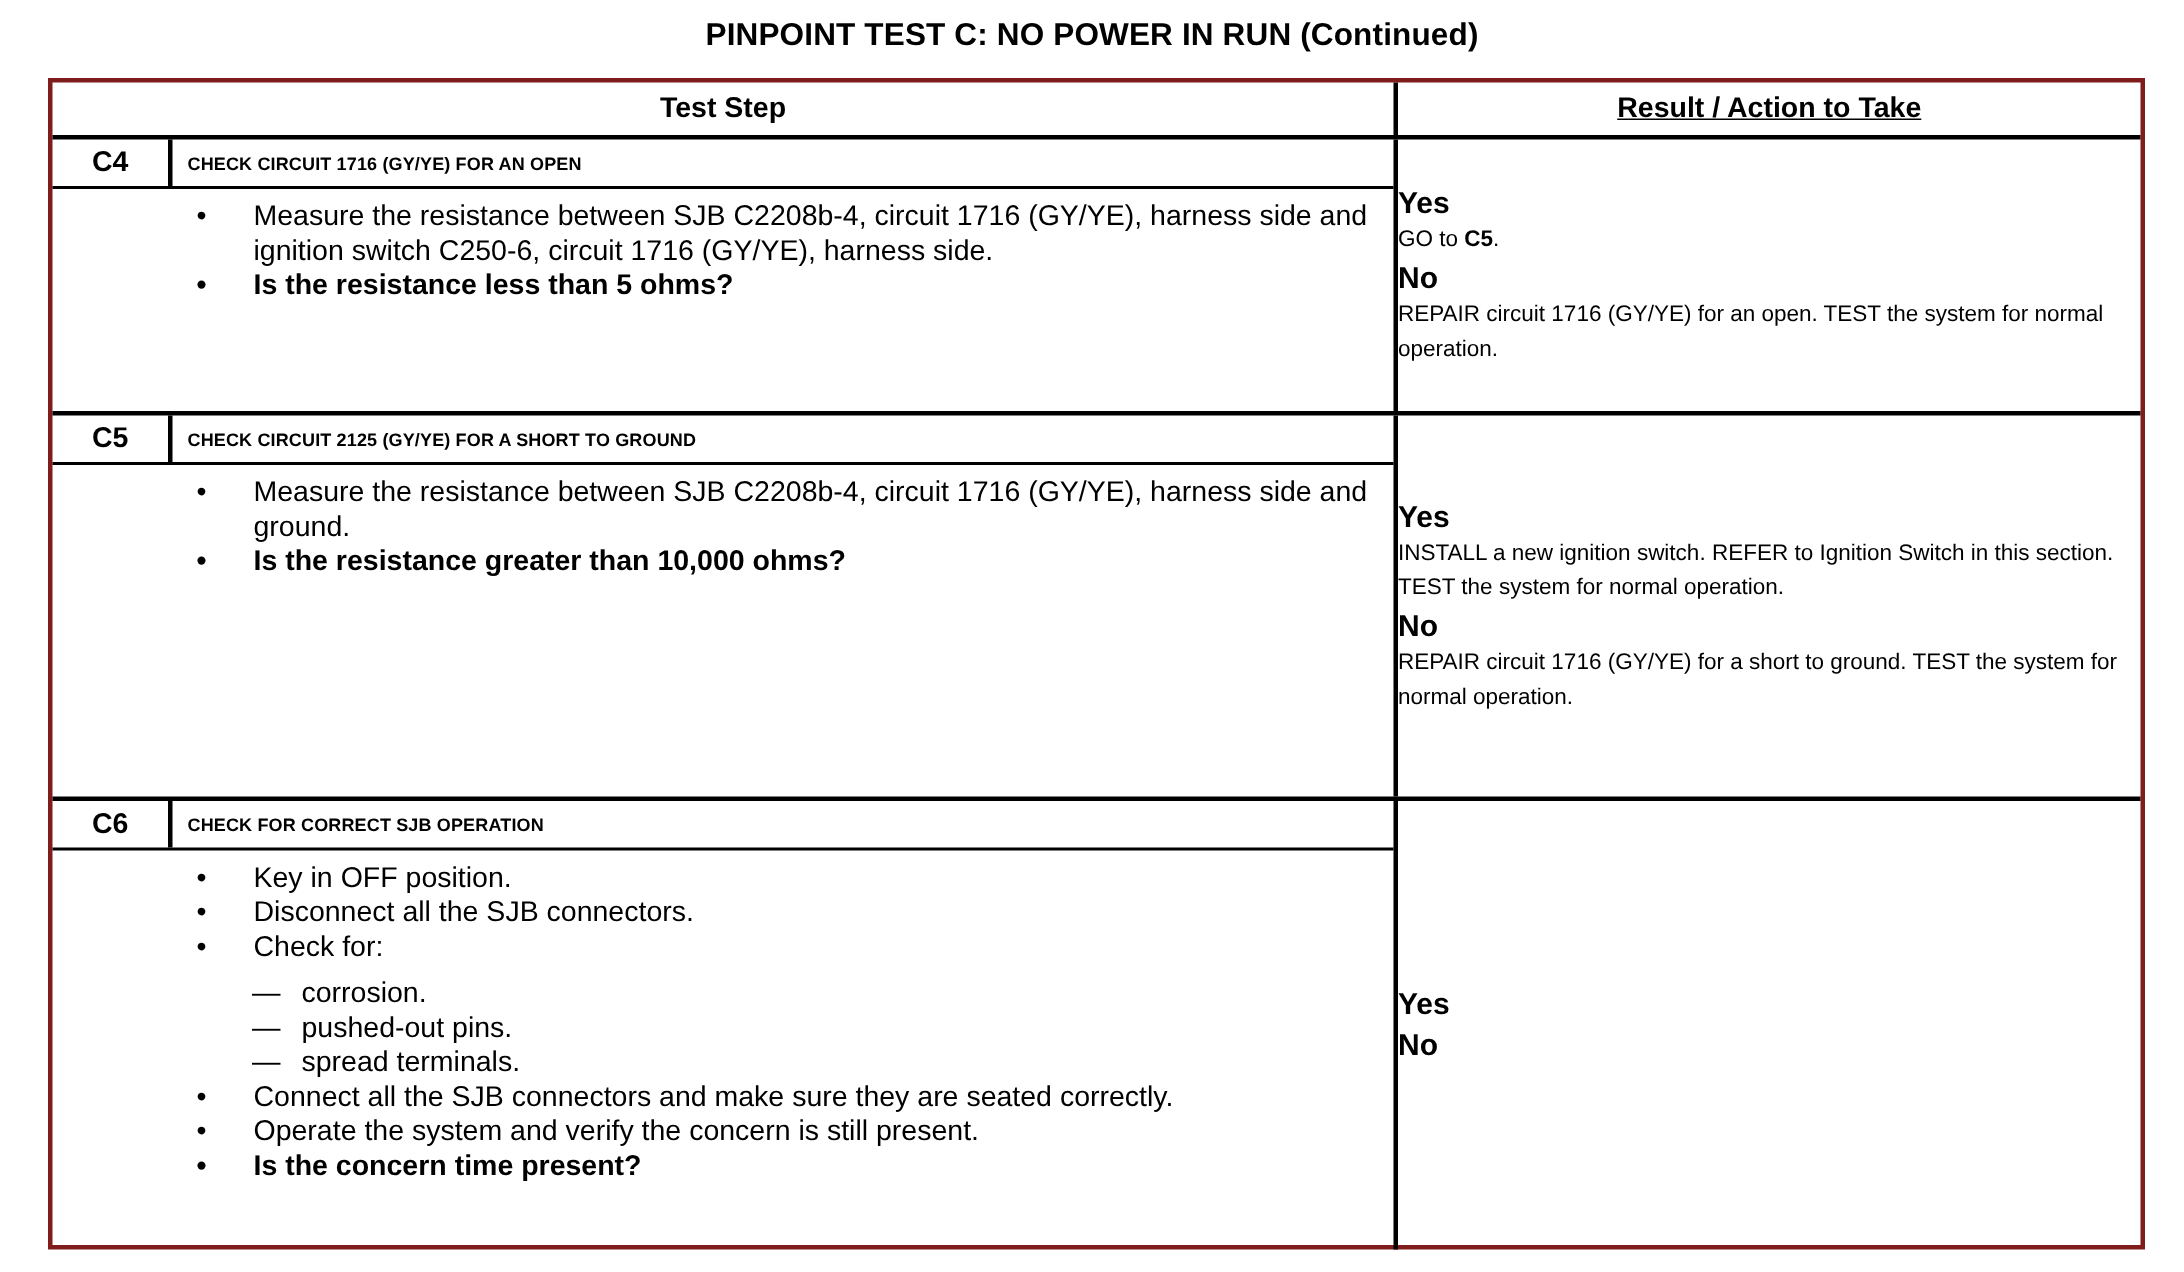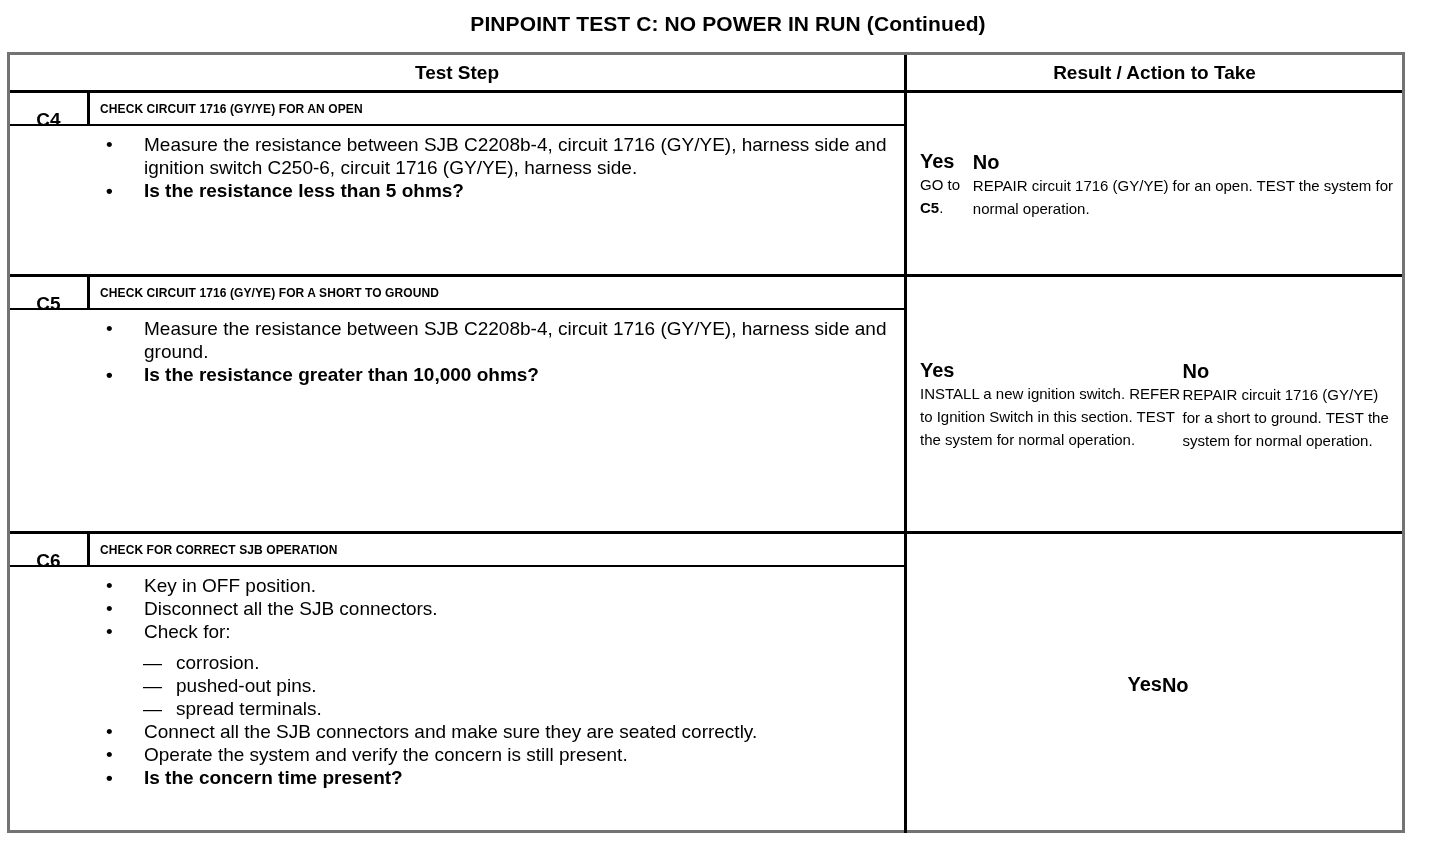--- a/index.html
+++ b/index.html
@@ -27,25 +27,25 @@
     top: 12px;
     width: 1456px;
     text-align: center;
     font-size: 21px;
     font-weight: bold;
     letter-spacing: 0.1px;
   }
   
   .pinpoint-table {
     position: absolute;
-    left: 7px;
+    left: 32px;
     top: 52px;
     width: 1398px;
     height: 781px;
-    border: 3px solid #737373;
+    border: 3px solid #7f1d1d;
     box-sizing: border-box;
     border-collapse: collapse;
   }
   .row-sep {
     position: absolute;
     left: 0;
     width: 100%;
     height: 3px;
     background: #000;
   }
@@ -66,41 +66,40 @@
     position: absolute;
     top: 0;
     height: 35px;
     display: flex;
     align-items: center;
     justify-content: center;
     font-size: 19px;
     font-weight: bold;
   }
   .hdr-left  { left: 0;    width: 894px; }
-  .hdr-right { left: 897px; width: 495px; }
+  .hdr-right { left: 897px; width: 495px; text-decoration: underline; }
 
   
   .step-row { position: absolute; left: 0; width: 100%; }
   .step-head {
     position: absolute;
     left: 0; top: 0;
     height: 31px;
     width: 894px;
   }
   .step-code {
     position: absolute;
     left: 0; top: 0;
     width: 77px;
     height: 31px;
     display: flex;
     align-items: center;
     justify-content: center;
     font-size: 19px;
     font-weight: bold;
-    margin-top: 11px;
   }
   .step-code-div {
     position: absolute;
     left: 77px; top: 0;
     width: 3px; height: 31px;
     background: #000;
   }
   .step-title {
     position: absolute;
     left: 90px; top: 0;
@@ -157,26 +156,24 @@
     line-height: 23px;
   }
   .gap { height: 8px; }
 
   
   .result-cell {
     position: absolute;
     left: 897px;
     width: 495px;
     box-sizing: border-box;
-    padding-left: 13px;
     padding-right: 6px;
     display: flex;
-    flex-direction: row;
+    flex-direction: column;
     justify-content: center;
-    align-items: center;
   }
   .res-label {
     font-size: 20px;
     font-weight: bold;
     line-height: 24px;
   }
   .res-text {
     font-size: 15px;
     line-height: 23px;
   }
@@ -231,21 +228,21 @@
         </div>
       </div>
     </div>
     <div class="col-div" style="left:894px; top:38px; height:181px;"></div>
     <div class="row-sep" style="top:219px;"></div>
 
     <div class="step-row" style="top:222px; height:254px;">
       <div class="step-head">
         <div class="step-code">C5</div>
         <div class="step-code-div"></div>
-        <div class="step-title">CHECK CIRCUIT 1716 (GY/YE) FOR A SHORT TO GROUND</div>
+        <div class="step-title">CHECK CIRCUIT 2125 (GY/YE) FOR A SHORT TO GROUND</div>
       </div>
       <div class="step-head-rule"></div>
 
       <div class="step-body">
         <ul class="bullets">
           <li class="bullet">
             <span class="dot">•</span>
             <span>Measure the resistance between SJB C2208b-4, circuit 1716 (GY/YE), harness side and ground.</span>
           </li>
           <li class="bullet b">

